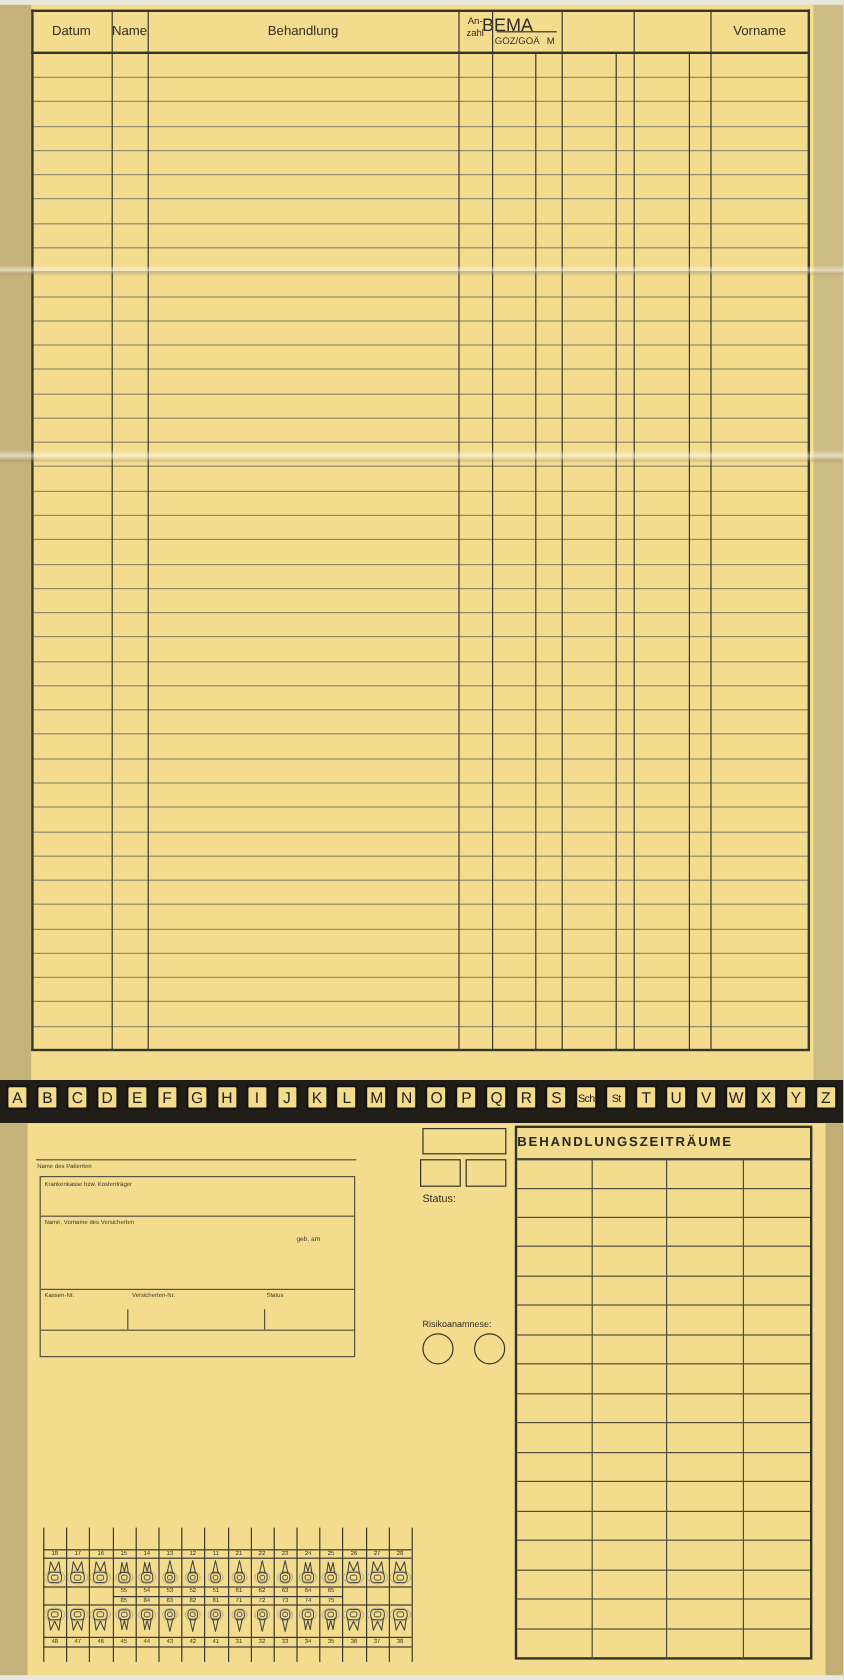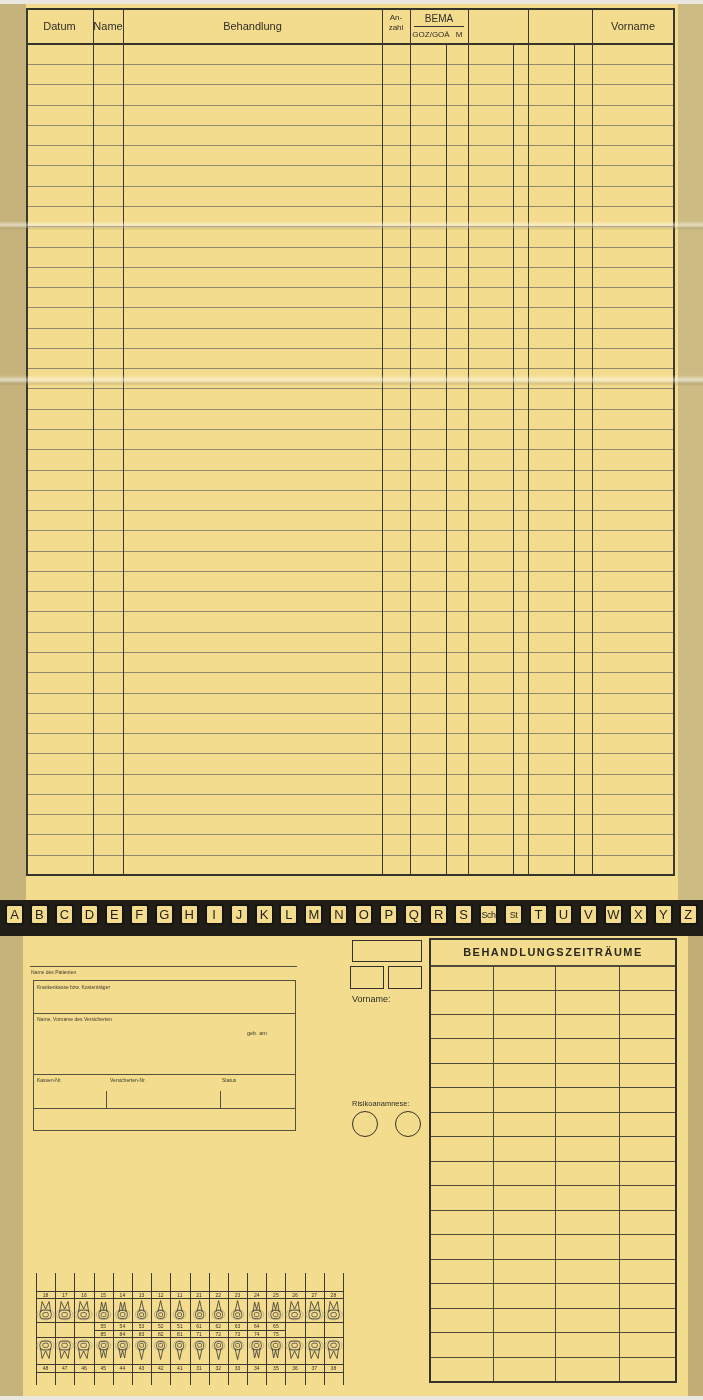--- a/index.html
+++ b/index.html
@@ -28,21 +28,21 @@
   
   .bottom-card{left:0;top:936px;width:703px;height:464px;background:#f4dc8e;}
   .tiny-label{color:#3c3a2e;font-size:5px;line-height:6px;white-space:nowrap;}
   .mid-label{color:#2f2d25;}
   .pbox{border:1px solid #55523f;box-sizing:border-box;}
   .pline{background:#55523f;}
   .obox{border:1.5px solid #35322a;box-sizing:border-box;}
   .circle{border:1.5px solid #35322a;border-radius:50%;box-sizing:border-box;}
   
   .bz{border:2px solid #35322a;box-sizing:border-box;background:#f4dc8e;}
-  .bz-title{position:absolute;left:0;top:6px;width:100%;text-align:center;
+  .bz-title{position:absolute;left:0;top:6px;width:100%;text-align:left;
             font-size:11px;font-weight:bold;letter-spacing:1.5px;color:#2a281f;}
   .bz-line{position:absolute;background:#4f4c3b;}
   
   .chart-line{position:absolute;background:#3c3a30;}
   .tooth-num{position:absolute;text-align:center;font-size:5px;line-height:6px;color:#33312a;}
   .tooth-cell{position:absolute;}
   .tooth-cell svg{display:block;}
 </style>
 </head>
 <body>
@@ -57,21 +57,21 @@
     <div class="abs hline dark" style="left:26px;top:43px;width:649px;height:2px;"></div>
     <div class="abs hline dark" style="left:26px;top:874px;width:649px;height:2px;"></div>
 
     <div class="abs hline dark" style="left:414px;top:26px;width:50px;height:1px;"></div>
 
     <div class="abs tbl-label" style="left:26px;top:20px;width:67px;">Datum</div>
     <div class="abs tbl-label" style="left:93px;top:20px;width:30px;">Name</div>
     <div class="abs tbl-label" style="left:123px;top:20px;width:259px;">Behandlung</div>
     <div class="abs tbl-label small" style="left:382px;top:14px;width:28px;">An-</div>
     <div class="abs tbl-label small" style="left:382px;top:24px;width:28px;">zahl</div>
-    <div class="abs tbl-label" style="left:410px;top:13px;width:58px;font-size:10px;">BEMA</div>
+    <div class="abs tbl-label" style="left:394px;top:13px;width:58px;font-size:15px;">BEMA</div>
     <div class="abs tbl-label" style="left:410px;top:30px;width:42px;font-size:8px;">GOZ/GOÄ</div>
     <div class="abs tbl-label" style="left:450px;top:30px;width:18px;font-size:8px;">M</div>
     <div class="abs tbl-label" style="left:592px;top:20px;width:82px;">Vorname</div>
 
     <div class="abs" id="tbl-lines" style="left:0;top:0;">
         <div class="abs hline" style="left: 26px; top: 64px; width: 648px;"></div>
         <div class="abs hline" style="left: 26px; top: 84.3px; width: 648px;"></div>
         <div class="abs hline" style="left: 26px; top: 104.5px; width: 648px;"></div>
         <div class="abs hline" style="left: 26px; top: 124.8px; width: 648px;"></div>
         <div class="abs hline" style="left: 26px; top: 145.1px; width: 648px;"></div>
@@ -185,21 +185,21 @@
       <div class="abs tiny-label" style="left:3px;top:96px;">Kassen-Nr.</div>
       <div class="abs tiny-label" style="left:76px;top:96px;">Versicherten-Nr.</div>
       <div class="abs tiny-label" style="left:188px;top:96px;">Status</div>
       <div class="abs pline" style="left:72px;top:110px;width:1px;height:17px;"></div>
       <div class="abs pline" style="left:186px;top:110px;width:1px;height:17px;"></div>
     </div>
 
     <div class="abs obox" style="left:352px;top:4px;width:70px;height:22px;"></div>
     <div class="abs obox" style="left:350px;top:30px;width:34px;height:23px;"></div>
     <div class="abs obox" style="left:388px;top:30px;width:34px;height:23px;"></div>
-    <div class="abs mid-label" style="left:352px;top:58px;font-size:9px;">Vorname:</div>
+    <div class="abs mid-label" style="left:352px;top:58px;font-size:9px;">Status:</div>
 
     <div class="abs mid-label" style="left:352px;top:163px;font-size:7.5px;">Risikoanamnese:</div>
     <div class="abs circle" style="left:352px;top:175px;width:26px;height:26px;"></div>
     <div class="abs circle" style="left:395px;top:175px;width:26px;height:26px;"></div>
 
     <div class="abs bz" id="bz-table" style="left:429px;top:2px;width:248px;height:445px;">
       <div class="bz-title">BEHANDLUNGSZEITRÄUME</div>
     <div class="bz-line" style="left: 0px; top: 25px; width: 244px; height: 1.5px;"></div>
         <div class="bz-line" style="left: 0px; top: 49.5px; width: 244px; height: 1px;"></div>
         <div class="bz-line" style="left: 0px; top: 73.9px; width: 244px; height: 1px;"></div>

